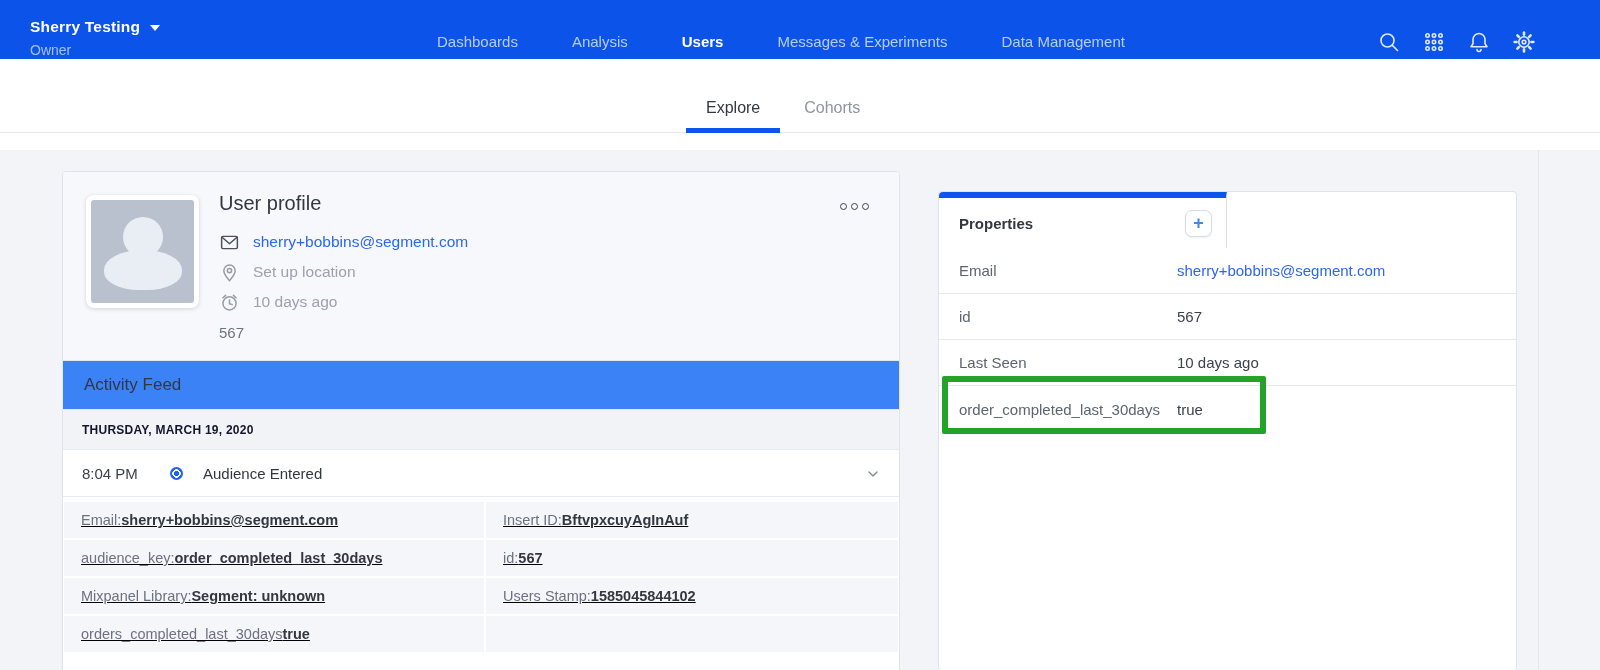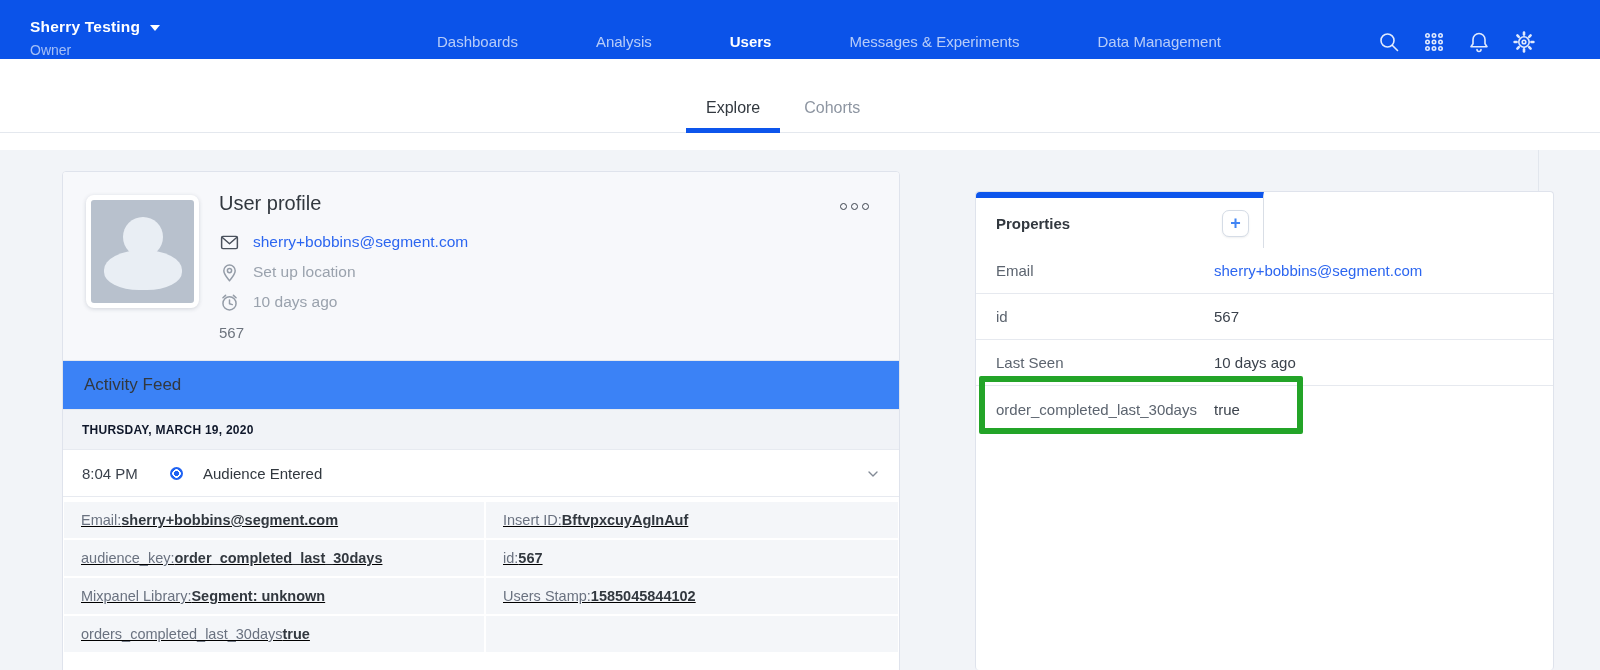--- a/index.html
+++ b/index.html
@@ -6,21 +6,21 @@
   html,body { width:1600px; height:670px; overflow:hidden; }
   body { font-family:"Liberation Sans", sans-serif; background:#fff; position:relative; }
 
   
   .topnav { position:absolute; top:0; left:0; width:1600px; height:59px; background:#0b53e9; }
   .proj { position:absolute; left:30px; top:18px; color:#fff; }
   .proj-name-row { display:flex; align-items:center; gap:10px; cursor:pointer; }
   .proj-name { font-size:15.5px; font-weight:700; letter-spacing:.2px; }
   .caret-down { width:0; height:0; border-left:5px solid transparent; border-right:5px solid transparent; border-top:6px solid #fff; margin-top:2px; }
   .proj-role { font-size:14px; color:rgba(255,255,255,.62); margin-top:6px; }
-  .navitems { position:absolute; left:437px; top:0; height:83px; display:flex; align-items:center; gap:78px; }
+  .navitems { position:absolute; left:437px; top:0; height:83px; display:flex; align-items:center; gap:54px; }
   .navitem { font-size:15px; color:rgba(255,255,255,.70); font-weight:500; cursor:pointer; white-space:nowrap; }
   .navitem.active { color:#fff; font-weight:700; }
   .navicons { position:absolute; right:64px; top:0; height:83px; display:flex; align-items:center; gap:21px; }
   .navicon { width:24px; height:24px; cursor:pointer; display:flex; align-items:center; justify-content:center; }
   .navicon svg { stroke:rgba(255,255,255,.88); fill:none; stroke-width:1.6; stroke-linecap:round; stroke-linejoin:round; }
 
   
   .tabbar { position:absolute; top:83px; left:0; width:1600px; height:50px; background:#fff; border-bottom:1px solid #e4e8ee; }
   .tabbar-inner { position:absolute; left:686px; top:0; height:100%; display:flex; gap:4px; }
   .page-tab { position:relative; height:100%; display:flex; align-items:center; padding:0 20px; font-size:16px; color:#8d95a1; cursor:pointer; }
@@ -60,21 +60,21 @@
   .af-name { font-size:15px; color:#32383f; margin-left:20px; }
   .af-chev { position:absolute; right:18px; top:16px; }
   .af-chev svg { stroke:#828a96; fill:none; stroke-width:2; stroke-linecap:round; stroke-linejoin:round; }
 
   .ev-table { display:grid; grid-template-columns:420px 1fr; gap:2px; padding:5px 1px 0 1px; background:#fff;text-decoration:underline; }
   .ev-cell { background:#f4f6f9; min-height:36px; display:flex; align-items:center; padding:0 17px; font-size:14.5px; white-space:nowrap; overflow:hidden; }
   .ev-label { color:#6a7280; }
   .ev-value { color:#32383f; font-weight:700; }
 
   
-  .card-right { left:975px; top:191px; width:579px; height:479px; border-bottom:none; }
+  .card-right { left:938px; top:191px; width:579px; height:479px; border-bottom:none; }
   .panel-tabs { display:flex; height:56px; }
   .tab-props { width:288px; background:#fff; border-top:6px solid #0d55ec; border-right:1px solid #d9dee6; border-top-left-radius:4px; display:flex; align-items:center; padding:0 14px 0 20px; cursor:pointer; }
   .tab-props-label { font-size:15px; font-weight:700; color:#32383f; }
   .btn-plus { margin-left:auto; width:27px; height:27px; background:#fff; border:1px solid #d5dce6; border-radius:7px; color:#4285f4; font-size:18px; font-weight:700; line-height:24px; text-align:center; cursor:pointer; box-shadow:0 1px 2px rgba(40,50,70,.08); }
   .tab-msgs { flex:1; margin-top:4px; background:#dce0e7; border-bottom:1px solid #d3d8e0; border-top-right-radius:4px; display:flex; align-items:center; padding:0 14px 0 22px; cursor:pointer; }
   .tab-msgs-label { font-size:15px; font-weight:700; color:#8b94a3; }
   .badge-count { margin-left:auto; background:#c9d0da; color:#f0f3f7; font-size:13px; font-weight:700; border-radius:4px; padding:2px 8px; }
   .panel-rows { position:relative; background:#fff; }
   .p-row { height:46px; display:flex; align-items:center; border-bottom:1px solid #e6e9ef; padding-left:20px; }
   .p-label { width:218px; font-size:15px; color:#5c646f; }

